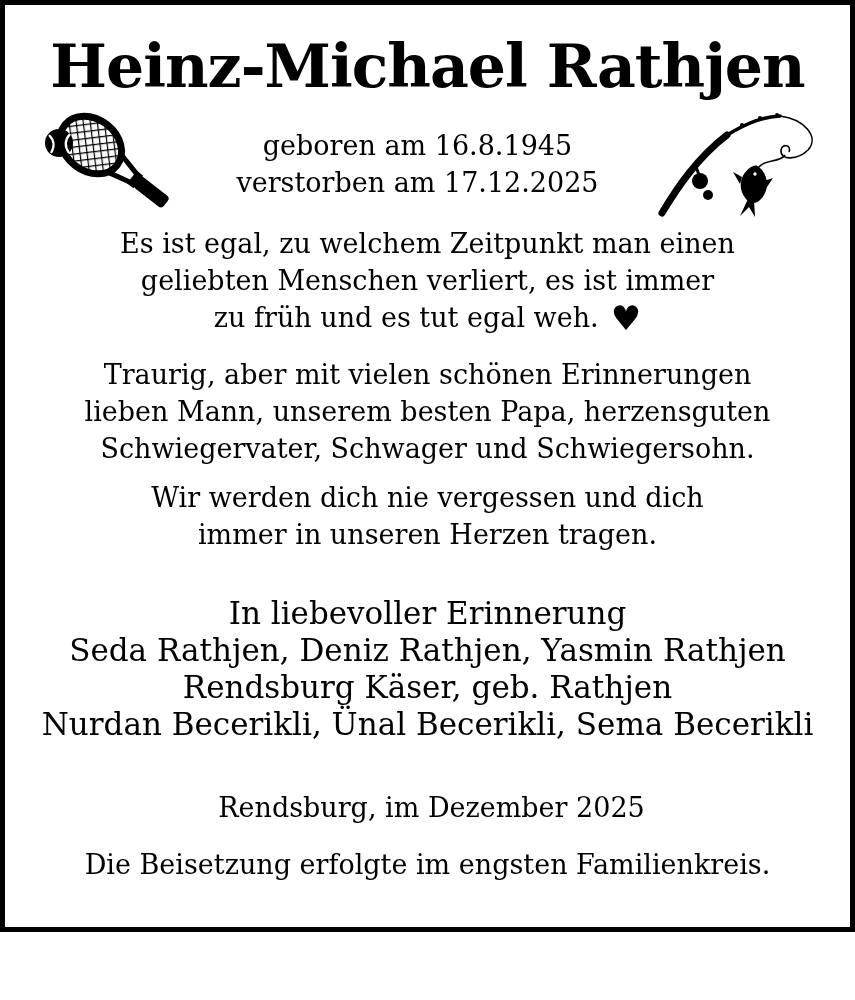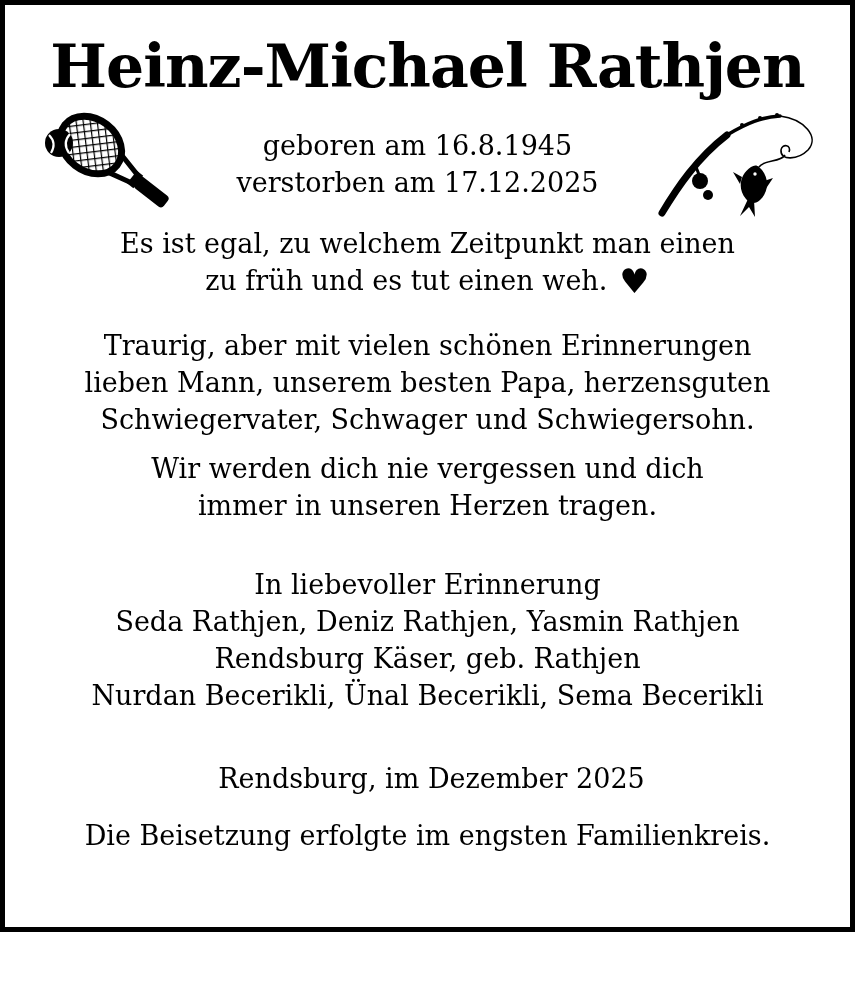--- a/index.html
+++ b/index.html
@@ -38,23 +38,23 @@
     flex: 1 1 auto;
     font-size: 27px;
     line-height: 37px;
   }
   .para {
     font-size: 27px;
     line-height: 37px;
     margin: 0;
   }
   .para-1 { }
-  .para-2 { margin-top: 28px; }
+  .para-2 { margin-top: 20px; }
   .para-3 { margin-top: 12px; }
-  .family { margin-top: 42px; font-size: 27px; line-height: 37px; }
+  .family { margin-top: 42px; font-size: 31px; line-height: 37px; }
   .family .bold-line, .family .bold-inline { font-weight: normal; }
   .place-date { margin-top: 46px; font-size: 27px; line-height: 37px; padding-left: 8px; }
   .closing { margin-top: 20px; font-size: 27px; line-height: 37px; }
   .heart {
     font-size: 34px;
     line-height: 1;
     vertical-align: -3px;
     margin-left: 12px;
   }
   .line { display: block; }
@@ -108,21 +108,22 @@
         <path d="M90,74 L81,69 L88,81 Z" fill="#000"></path>
         <path d="M112,78 L121,75 L113,87 Z" fill="#000"></path>
         <circle cx="103" cy="71" r="1.7" fill="#fff"></circle>
       </svg>
     </div>
 
   </div>
 
   <p class="para para-1">
     <span class="line">Es ist egal, zu welchem Zeitpunkt man einen</span>
-    <span class="line"><span>zu früh und es tut einen weh.</span><span class="heart">♥</span></span>
+    <span class="line">geliebten Menschen verliert, es ist immer</span>
+    <span class="line"><span>zu früh und es tut egal weh.</span><span class="heart">♥</span></span>
   </p>
 
   <p class="para para-2">
     <span class="line">Traurig, aber mit vielen schönen Erinnerungen</span>
     <span class="line">lieben Mann, unserem besten Papa, herzensguten</span>
     <span class="line">Schwiegervater, Schwager und Schwiegersohn.</span>
   </p>
 
   <p class="para para-3">
     <span class="line">Wir werden dich nie vergessen und dich</span>

